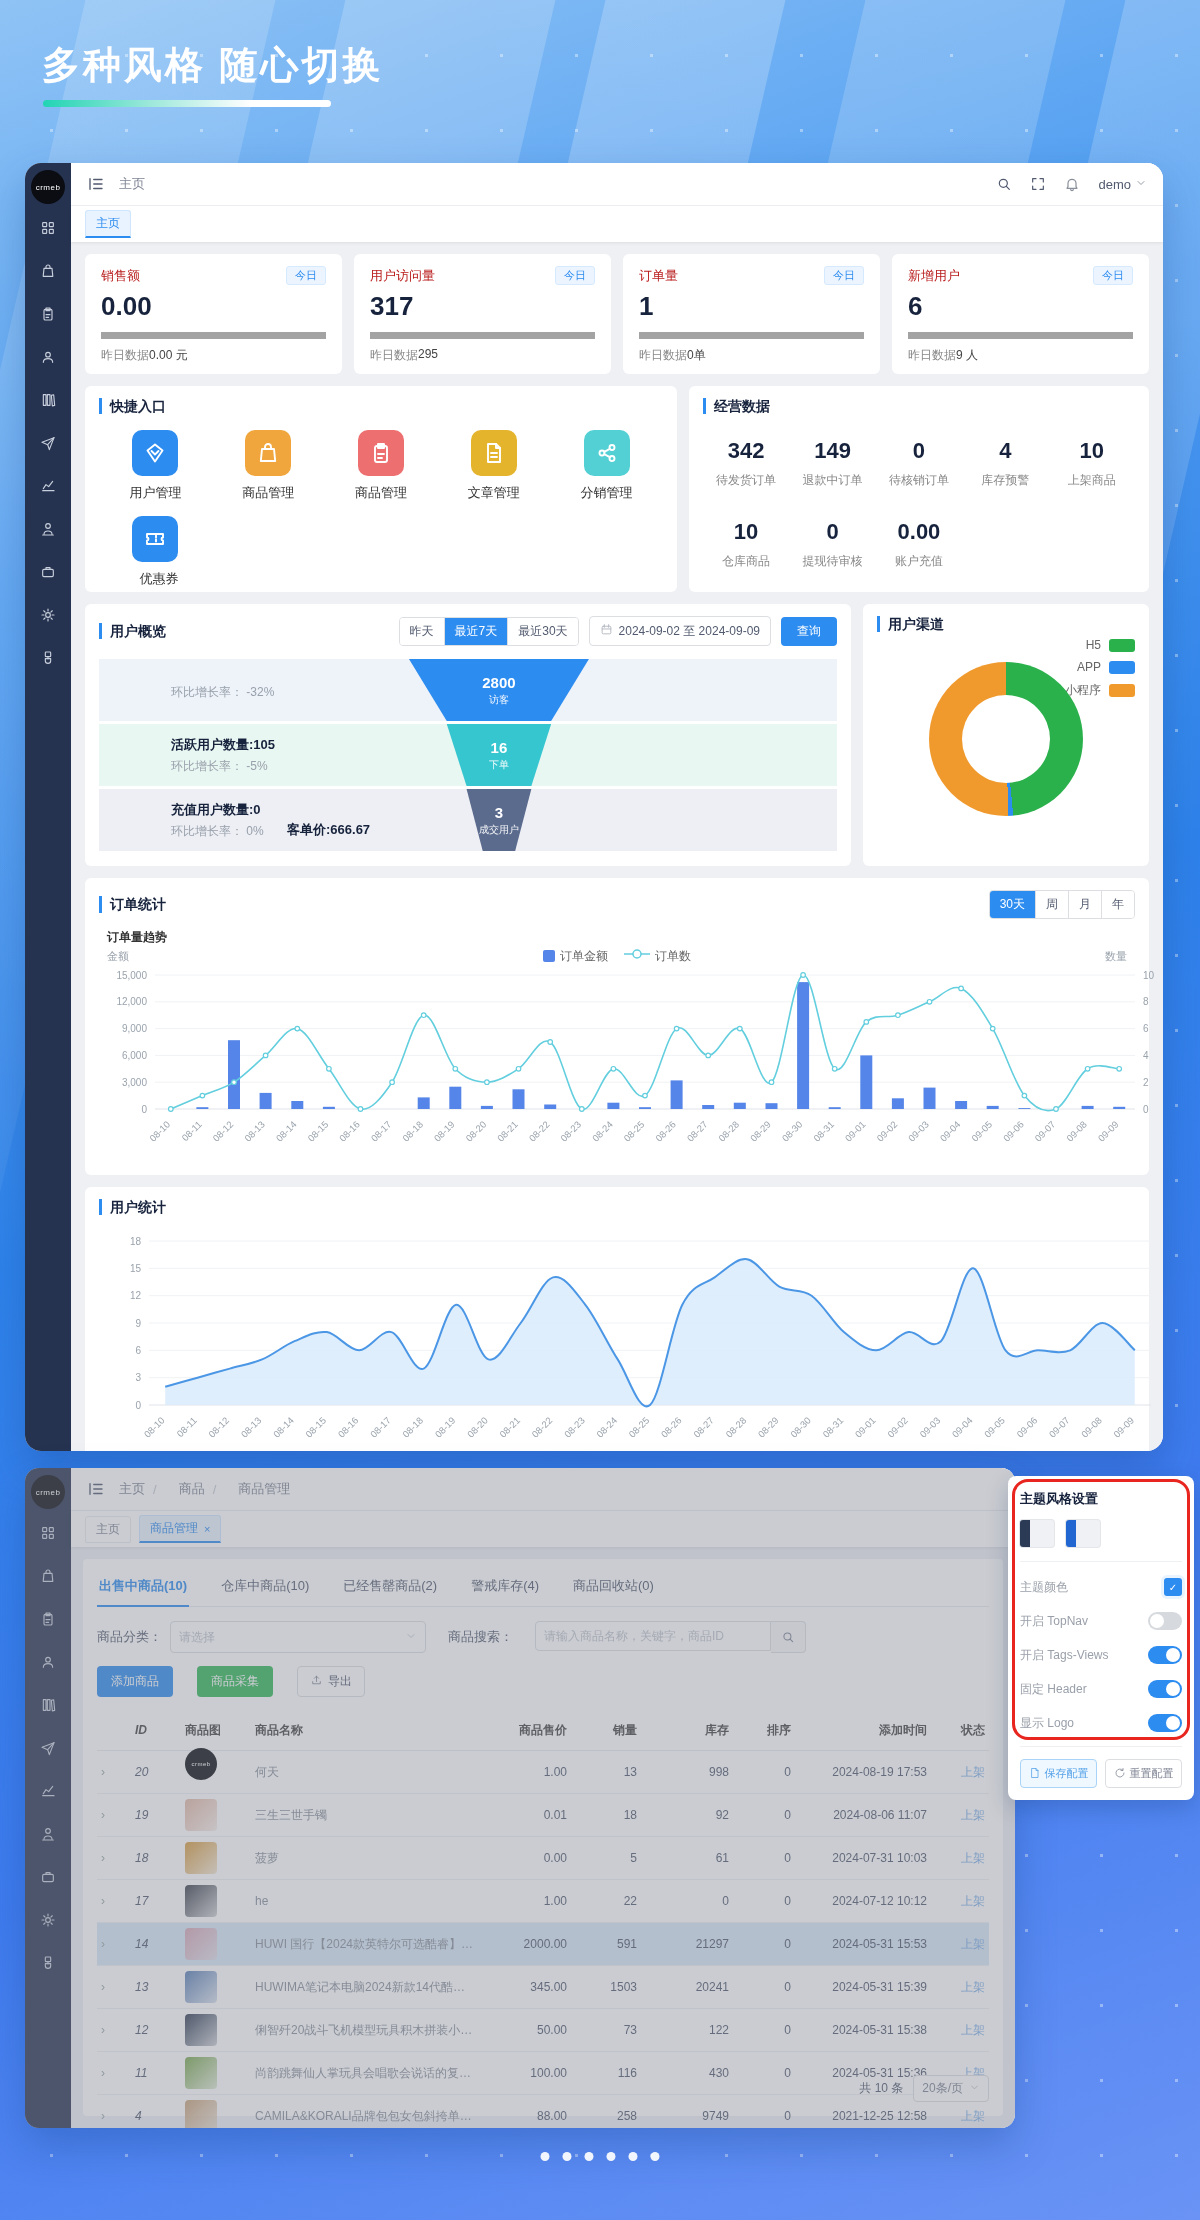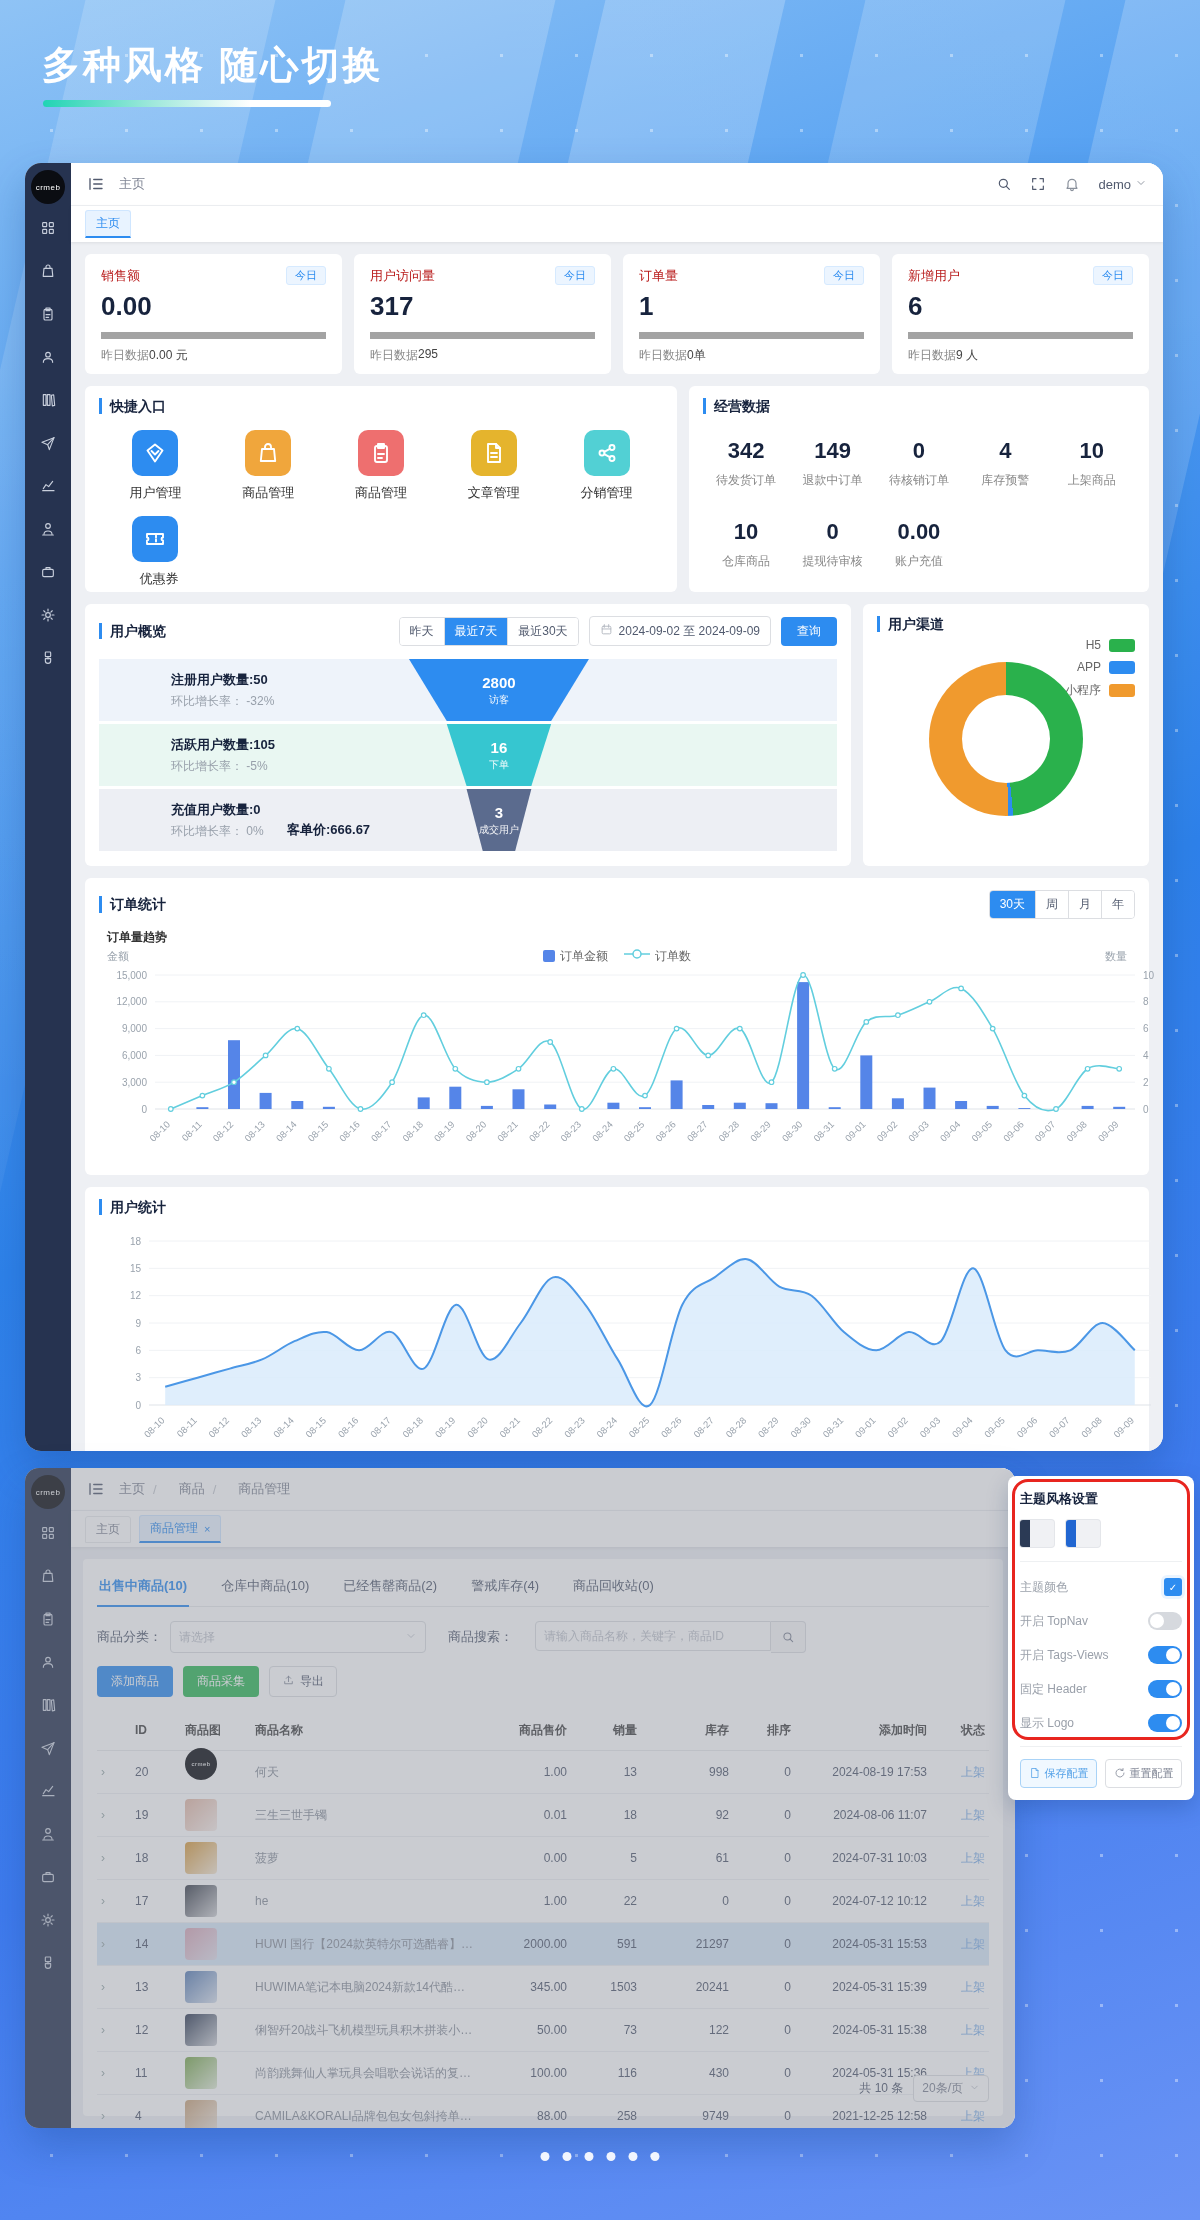--- a/index.html
+++ b/index.html
@@ -121,33 +121,33 @@
   .filters{display:flex;align-items:center;gap:8px;margin-top:14px;font-size:13px;color:#515a6e;}
   .sel{width:238px;height:30px;border:1px solid #dcdee2;border-radius:4px;display:flex;
       align-items:center;justify-content:space-between;padding:0 8px;font-size:12px;color:#c0c4cc;
       background:#fff;cursor:pointer;}
   .search-wrap{display:flex;margin-left:14px;}
   .inp{width:218px;height:28px;border:1px solid #dcdee2;border-radius:4px 0 0 4px;display:flex;
       align-items:center;padding:0 8px;font-size:12px;color:#c0c4cc;background:#fff;}
   .search-btn{width:34px;height:30px;border:1px solid #dcdee2;border-left:none;
       border-radius:0 4px 4px 0;background:#f8f8f9;display:flex;align-items:center;
       justify-content:center;cursor:pointer;}
-  .actions{display:flex;gap:10px;margin:13px 0;}
+  .actions{display:flex;gap:24px;margin:13px 0;}
   .btn{font-size:12px;padding:7px 14px;border-radius:4px;cursor:pointer;display:flex;
       align-items:center;gap:5px;}
   .btn.primary{background:#2d8cf0;color:#fff;}
   .btn.success{background:#31b958;color:#fff;}
   .btn.default{background:#fff;color:#515a6e;border:1px solid #dcdee2;padding:6px 12px;}
   .ptable{flex:1;font-size:12px;color:#515a6e;min-height:0;}
   .trow{display:flex;align-items:center;border-bottom:1px solid #eef0f3;height:42px;}
   .trow.head{font-weight:bold;color:#444;height:40px;border-bottom:1px solid #e8eaec;}
   .trow.hl{background:#d8e8f8;}
   .tc{padding:0 4px;white-space:nowrap;overflow:hidden;text-overflow:ellipsis;}
   .c-exp{width:26px;color:#9aa;flex-shrink:0;cursor:pointer;}
-  .c-id{width:42px;flex-shrink:0;}
+  .c-id{width:42px;flex-shrink:0;font-style:italic;}
   .c-img{width:62px;flex-shrink:0;display:flex;align-items:center;}
   .c-name{flex:1;min-width:0;color:#8a919c;}
   .c-price{width:84px;text-align:right;flex-shrink:0;}
   .c-sales{width:62px;text-align:right;flex-shrink:0;}
   .c-stock{width:84px;text-align:right;flex-shrink:0;}
   .c-sort{width:54px;text-align:right;flex-shrink:0;}
   .c-time{width:128px;text-align:right;flex-shrink:0;}
   .c-status{width:50px;text-align:right;flex-shrink:0;color:#7fb0e8;}
   .timg{width:32px;height:32px;border-radius:4px;}
   .timg.logo{border-radius:50%;background:#0b0d12;color:#fff;font-size:6px;display:flex;
@@ -488,21 +488,20 @@
                       <path d="M8 3v5M16 3v5M4 11h16"></path>
                     </svg></span>
                 <span>2024-09-02 至 2024-09-09</span>
               </div>
               <div class="btn-query">查询</div>
             </div>
           </div>
           <div class="funnel-zone">
             <div id="funnel-rows">
                 <div class="f-row" style="background: rgb(238, 243, 250);">
-                  <div class="f-main">注册用户数量:50</div>
                   <div class="f-sub">环比增长率： -32%</div>
                 </div>
                 <div class="f-row" style="background: rgb(233, 247, 242);">
                   <div class="f-main">活跃用户数量:105</div>
                   <div class="f-sub">环比增长率： -5%</div>
                 </div>
                 <div class="f-row" style="background: rgb(237, 239, 244);">
                   <div class="f-main">充值用户数量:0</div>
                   <div class="f-sub">环比增长率： 0%</div>
                   <div class="f-extra">客单价:666.67</div>

